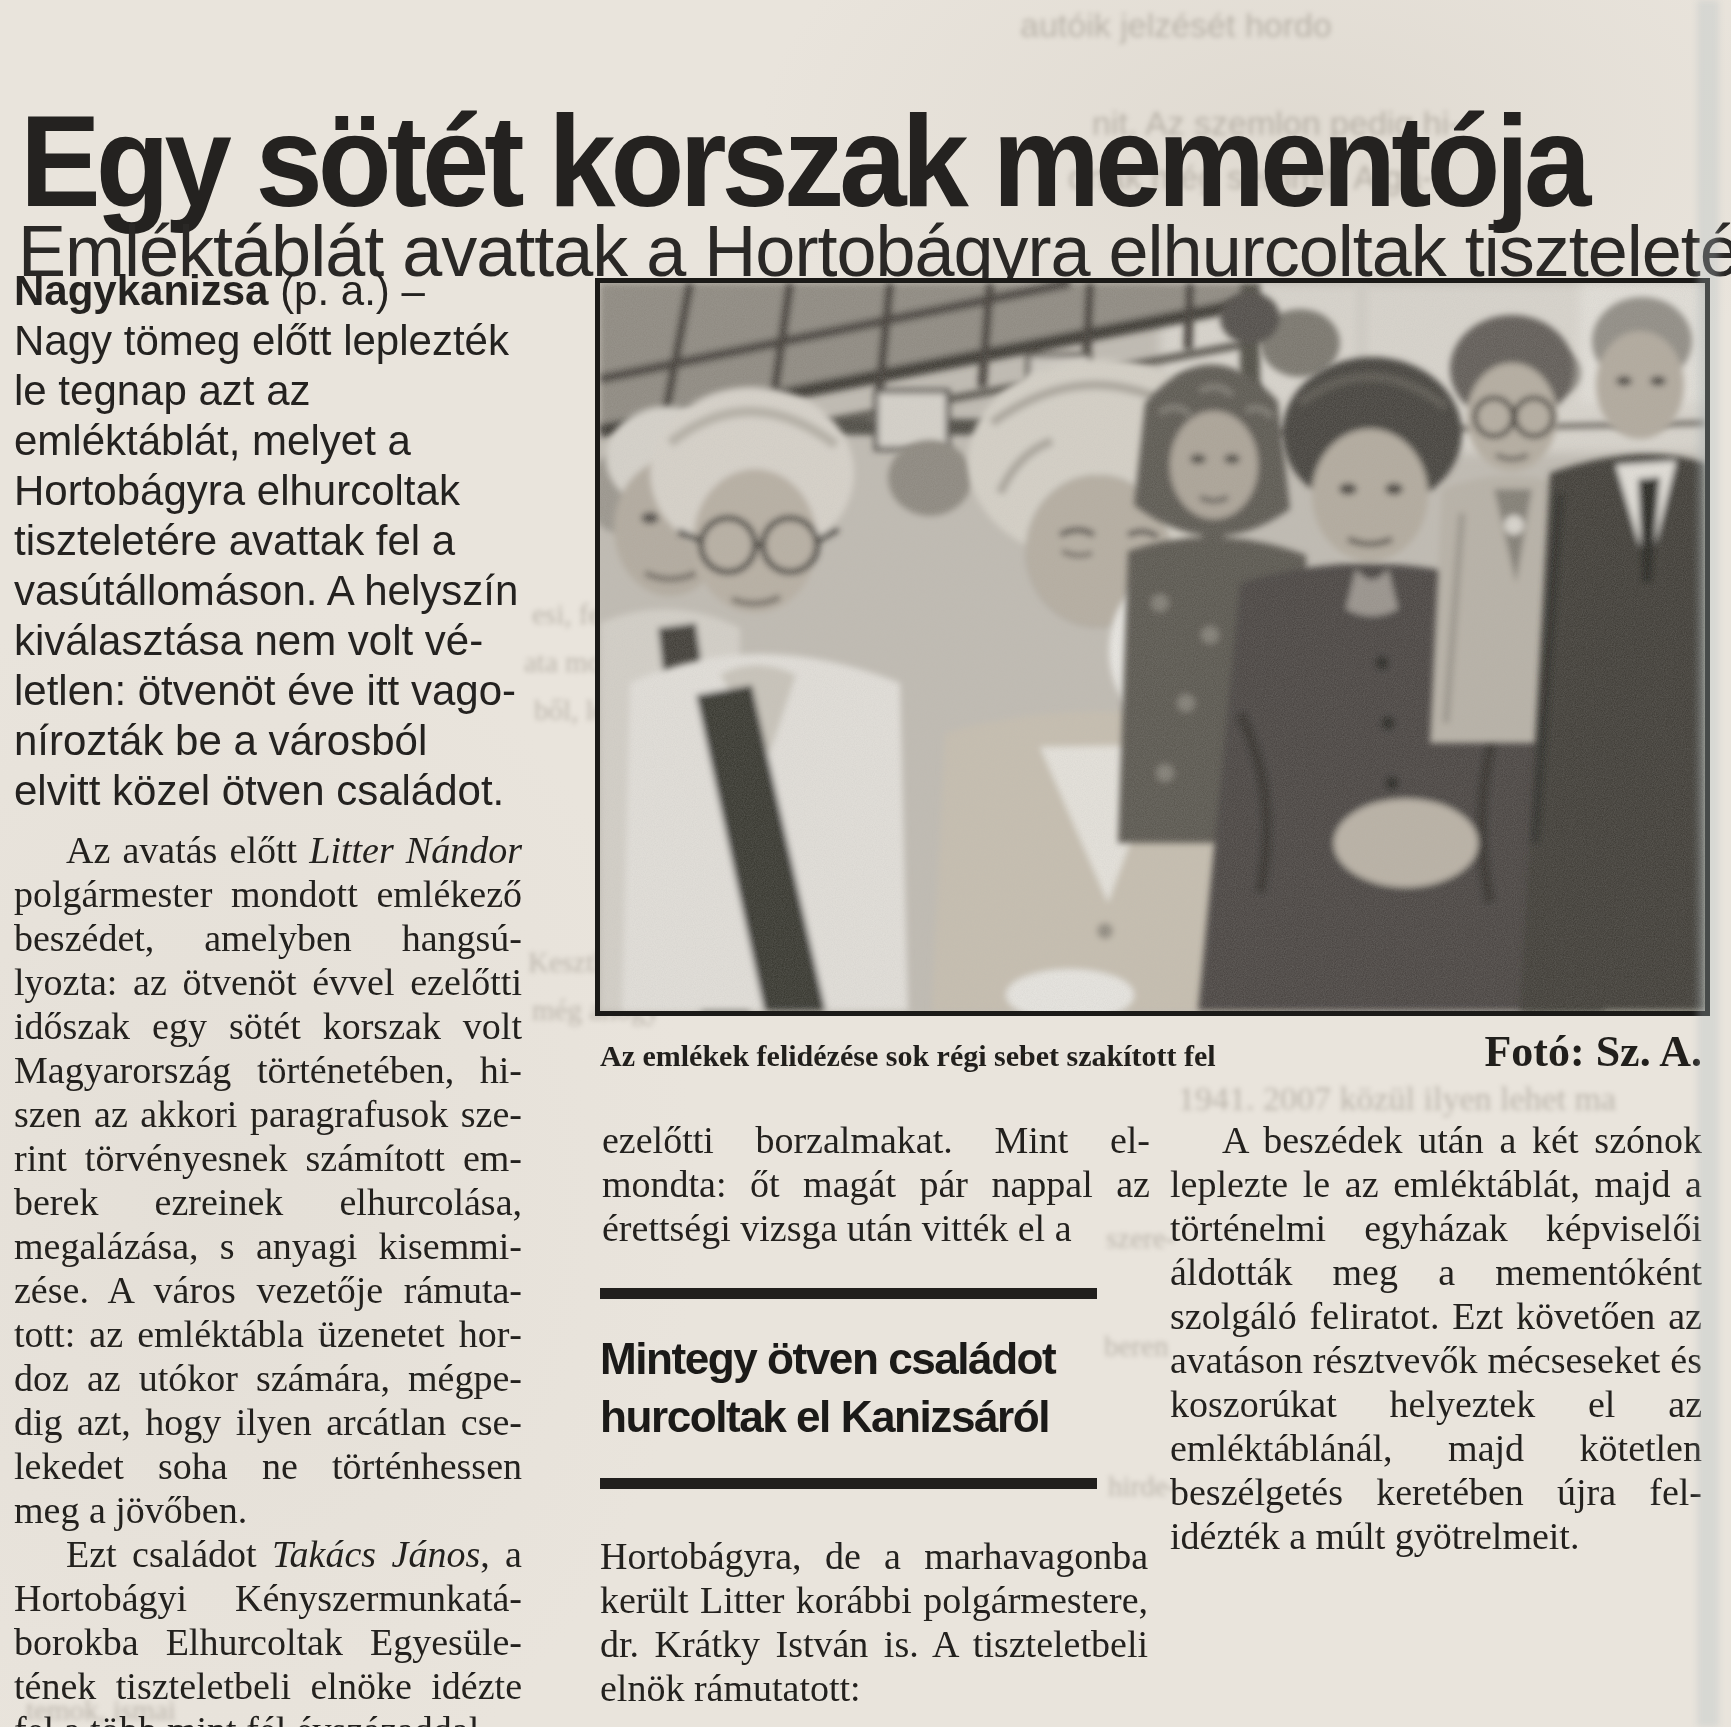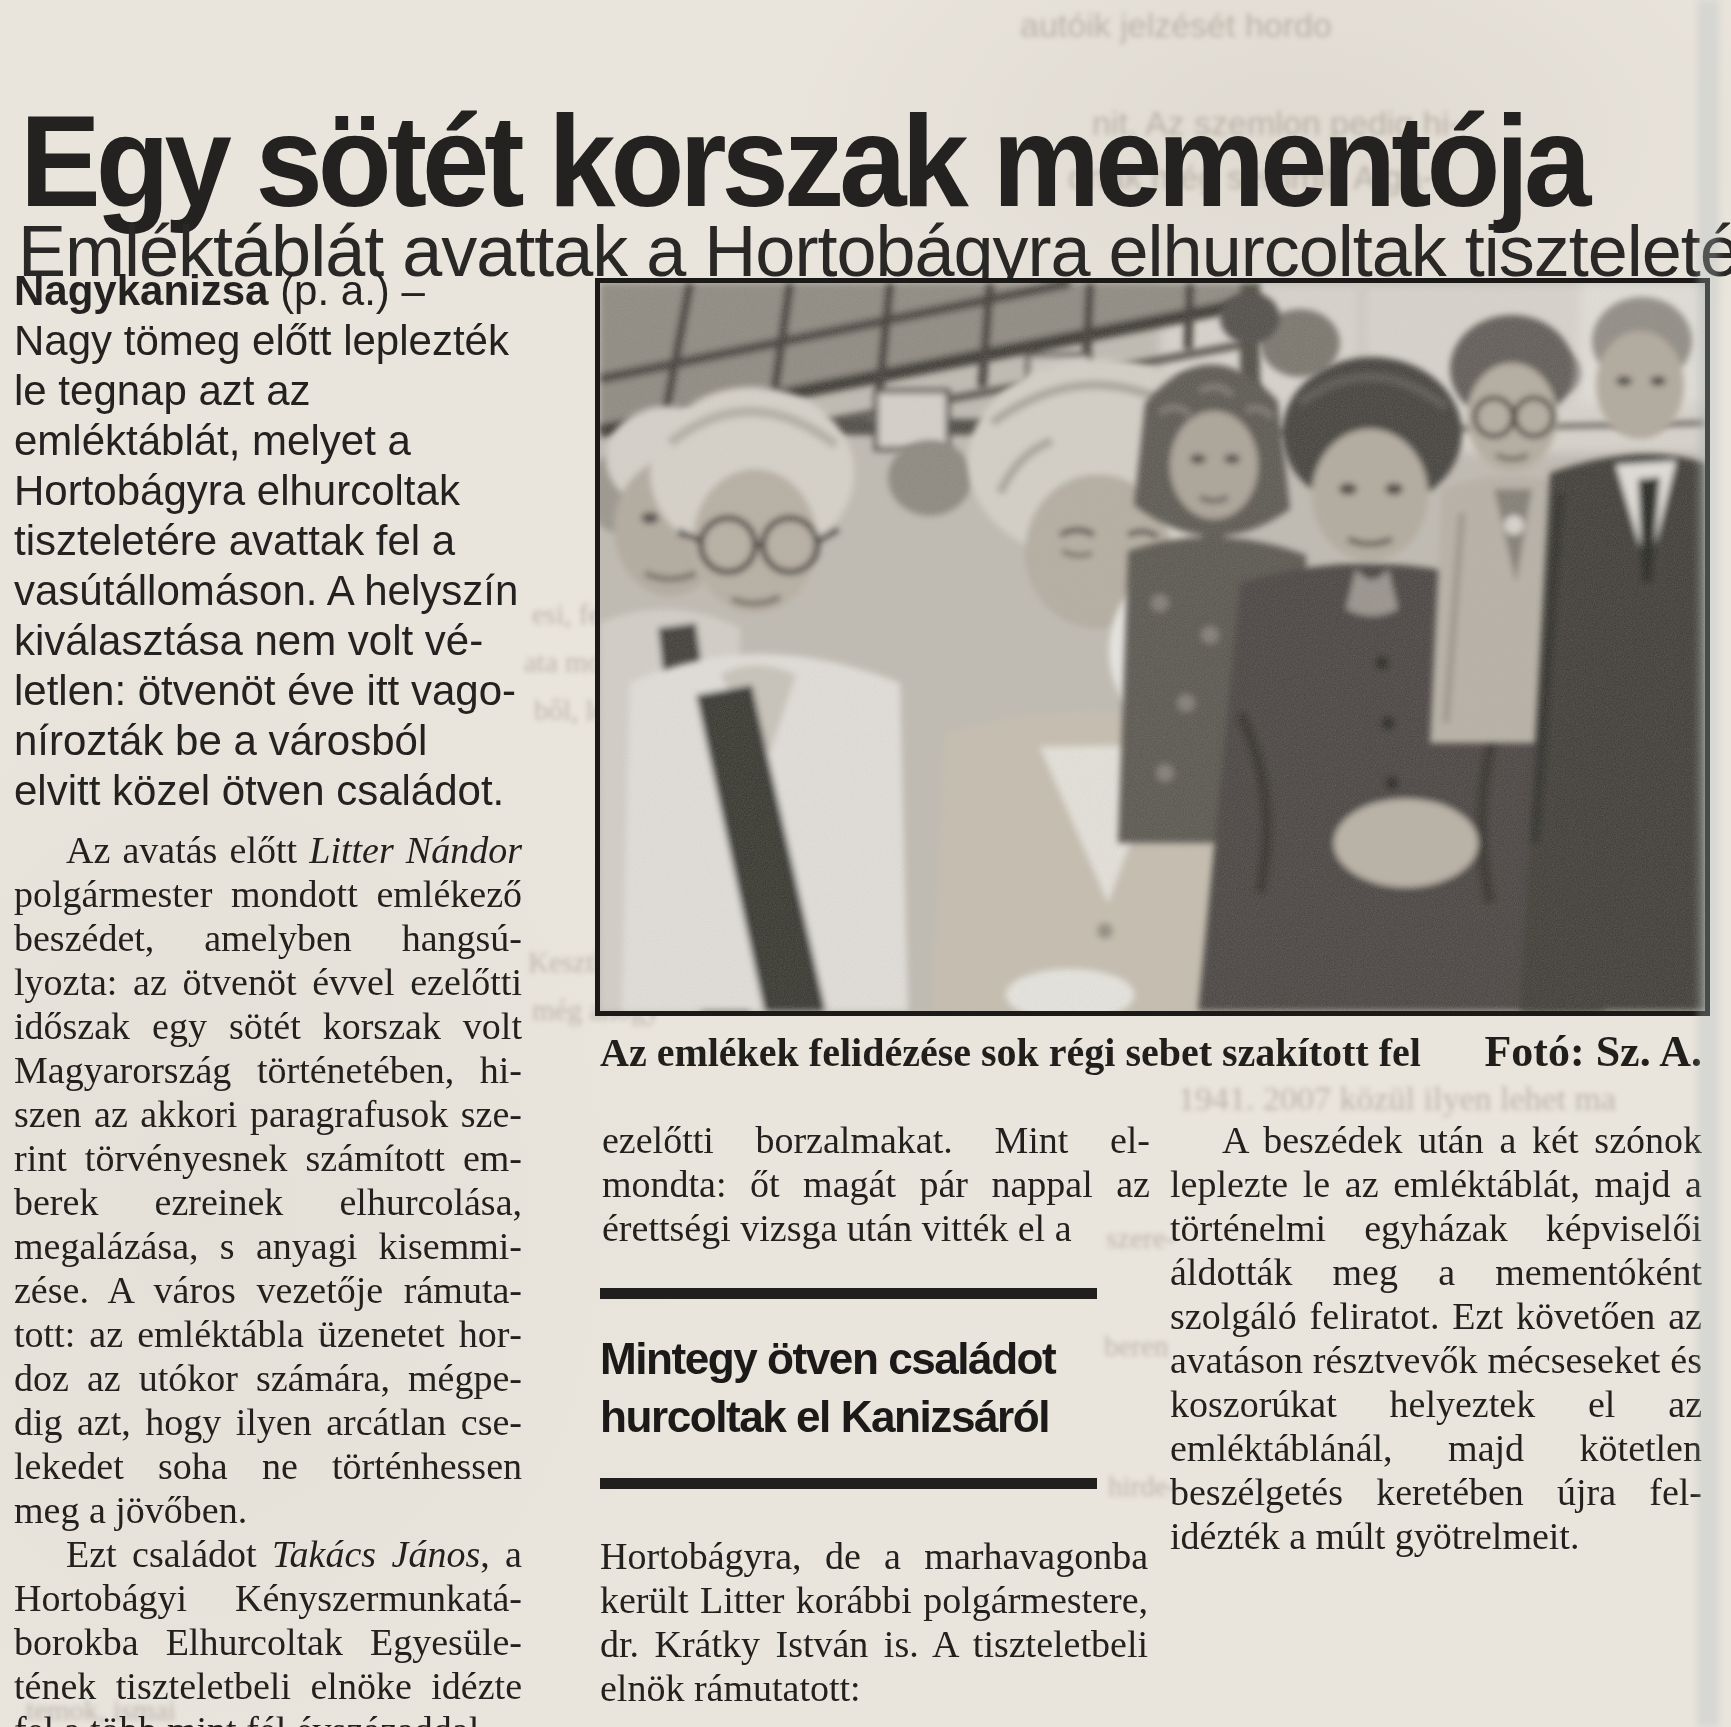--- a/index.html
+++ b/index.html
@@ -23,21 +23,21 @@
   .serif-body{font-size:38px;line-height:44px;text-align:justify;margin:0;color:#23211e;}
   .serif-body.indent{text-indent:52px;}
   .iname{font-style:italic;}
   
   .photo-frame{position:absolute;left:595px;top:278px;width:1105px;height:728px;
                border:5px solid #1b1a18;background:#c3beb5;box-sizing:content-box;overflow:hidden;}
   .photo-frame svg{display:block;}
   
   .caption-row{position:absolute;left:600px;top:1026px;width:1102px;display:flex;
                justify-content:space-between;align-items:baseline;}
-  .caption{font-weight:bold;font-size:40px;color:#211f1c;}
+  .caption{font-weight:bold;font-size:30px;color:#211f1c;}
   .credit{font-weight:bold;font-size:44px;color:#211f1c;}
   
   .col-mid{position:absolute;left:600px;top:1118px;width:548px;}
   .col-mid .p1{position:absolute;left:2px;top:0;width:548px;}
   .rule1{position:absolute;left:0;top:170px;width:497px;height:11px;background:#211f1d;}
   .inset{position:absolute;left:0;top:212px;width:540px;font-family:"Liberation Sans",sans-serif;
          font-weight:bold;font-size:45px;line-height:58px;letter-spacing:-1.5px;color:#1b1a18;
          transform:scaleX(.98);transform-origin:left top;white-space:nowrap;}
   .rule2{position:absolute;left:0;top:360px;width:497px;height:11px;background:#211f1d;}
   .col-mid .p2{position:absolute;left:0;top:416px;width:548px;}

